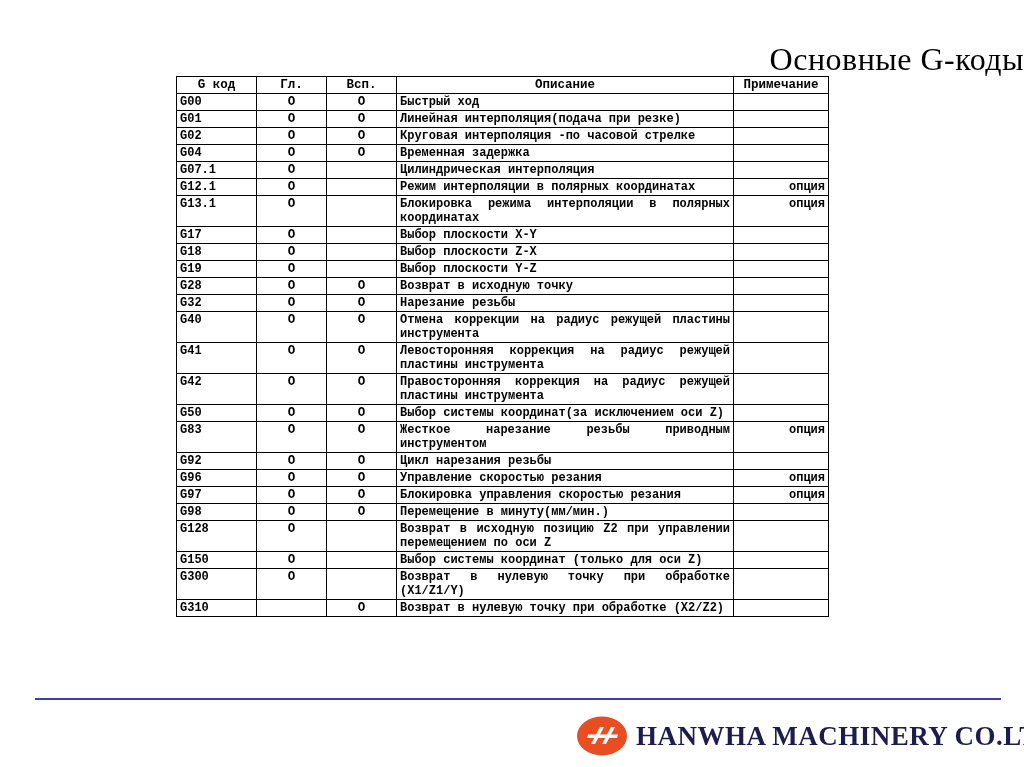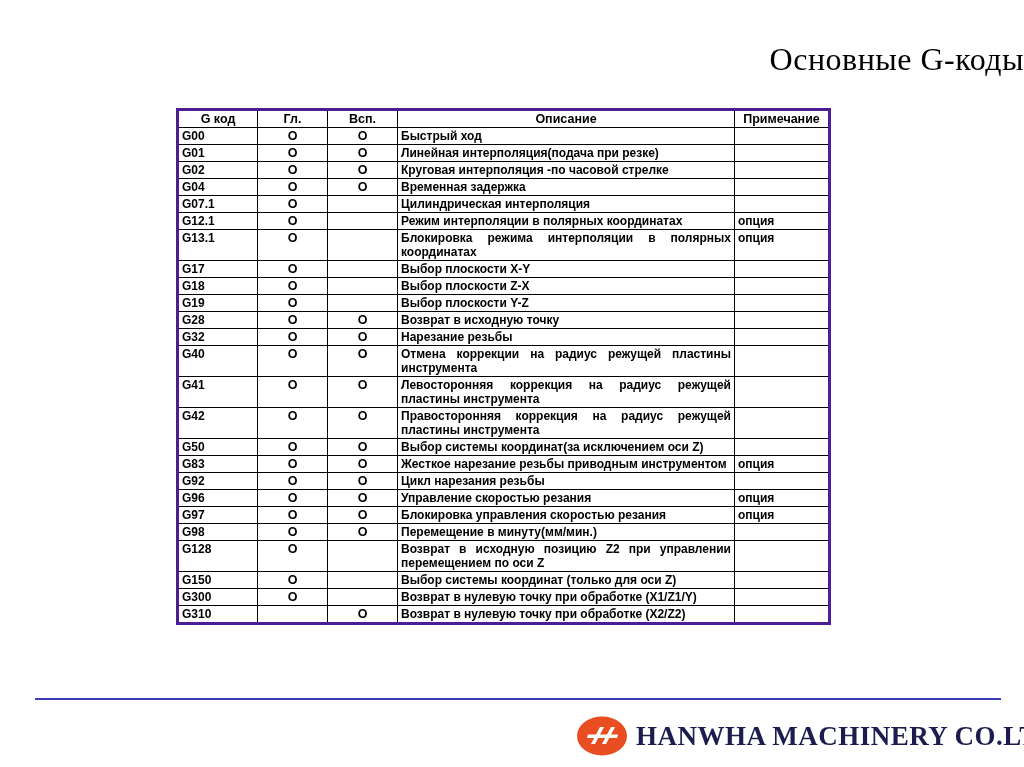--- a/index.html
+++ b/index.html
@@ -20,39 +20,38 @@
     color:#000000;
     letter-spacing:0.5px;
     margin-top:10px;
   }
   table.gcode-table {
     position:absolute;
     left:176px; top:76px;
     width:652px;
     border-collapse:collapse;
     table-layout:fixed;
-    border:3px solid #4c1d95;
-    font-family:Liberation Sans, sans-serif;
-    margin-top:32px;
+    border:1px solid #4c1d95;
+    font-family:Liberation Mono, monospace;
   }
   .gcode-table th, .gcode-table td {
     border:1px solid #000;
     vertical-align:top;
     font-weight:bold;
     color:#000;
     padding:1px 3px;
     line-height:14px;
     font-size:12px;
     overflow:hidden;
   }
   .gcode-table th { text-align:center; font-size:12.5px; }
   td.cell-code  { }
   td.cell-flag  { text-align:center; font-size:12.5px; line-height:14px; }
   td.cell-desc  { text-align:justify; }
-  td.cell-note  { text-align:left; }
+  td.cell-note  { text-align:right; }
   .divider-line {
     position:absolute;
     left:35px; top:698px;
     width:966px; height:2px;
   }
   .logo-wrap {
     position:absolute;
     left:576px; top:715px;
     width:52px; height:42px;
   }

